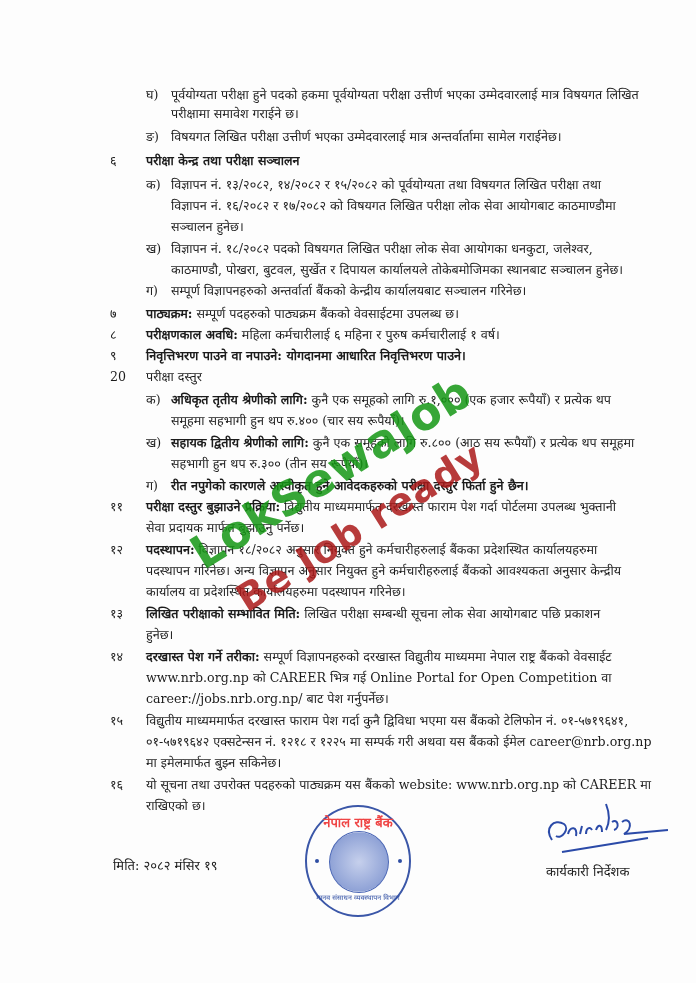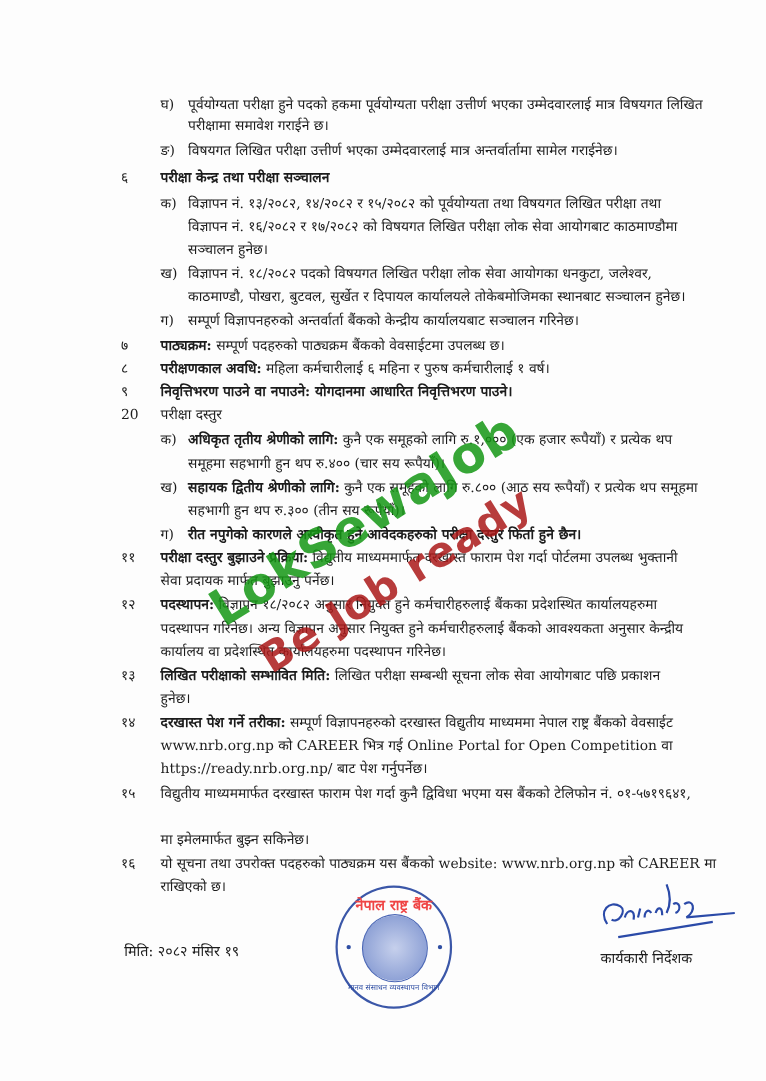--- a/index.html
+++ b/index.html
@@ -98,24 +98,25 @@
   <div class="ln" style="left:146px;top:584px;">कार्यालय वा प्रदेशस्थित कार्यालयहरुमा पदस्थापन गरिनेछ।</div>
   <div class="ln" style="left:146px;top:563px;">पदस्थापन गरिनेछ। अन्य विज्ञापन अनुसार नियुक्त हुने कर्मचारीहरुलाई बैंकको आवश्यकता अनुसार केन्द्रीय</div>
 
   <div class="num" style="left:110px;top:606px;">१३</div>
   <div class="ln" style="left:146px;top:606px;"><span class="b">लिखित परीक्षाको सम्भावित मिति:</span><span> लिखित परीक्षा सम्बन्धी सूचना लोक सेवा आयोगबाट पछि प्रकाशन</span></div>
   <div class="ln" style="left:146px;top:627px;">हुनेछ।</div>
 
   <div class="num" style="left:110px;top:649px;">१४</div>
   <div class="ln" style="left:146px;top:670px;">www.nrb.org.np को CAREER भित्र गई Online Portal for Open Competition वा</div>
   <div class="ln" style="left:146px;top:649px;"><span class="b">दरखास्त पेश गर्ने तरीका:</span><span> सम्पूर्ण विज्ञापनहरुको दरखास्त विद्युतीय माध्यममा नेपाल राष्ट्र बैंकको वेवसाईट</span></div>
-  <div class="ln" style="left:146px;top:691px;">https://ready.nrb.org.np/ बाट पेश गर्नुपर्नेछ।</div>
+  <div class="ln" style="left:146px;top:691px;">career://jobs.nrb.org.np/ बाट पेश गर्नुपर्नेछ।</div>
 
   <div class="num" style="left:110px;top:713px;">१५</div>
   <div class="ln" style="left:146px;top:713px;">विद्युतीय माध्यममार्फत दरखास्त फाराम पेश गर्दा कुनै द्विविधा भएमा यस बैंकको टेलिफोन नं. ०१-५७१९६४१,</div>
+  <div class="ln" style="left:146px;top:734px;">०१-५७१९६४२ एक्सटेन्सन नं. १२१८ र १२२५ मा सम्पर्क गरी अथवा यस बैंकको ईमेल career@nrb.org.np</div>
   <div class="ln" style="left:146px;top:755px;">मा इमेलमार्फत बुझ्न सकिनेछ।</div>
 
   <div class="num" style="left:110px;top:777px;">१६</div>
   <div class="ln" style="left:146px;top:777px;">यो सूचना तथा उपरोक्त पदहरुको पाठ्यक्रम यस बैंकको website: www.nrb.org.np को CAREER मा</div>
   <div class="ln" style="left:146px;top:798px;">राखिएको छ।</div>
 
   <div class="ln" style="left:113px;top:858px;font-size:13px;">मिति: २०८२ मंसिर १९</div>
 
   <div class="stamp">
     <div class="stamp-text">नेपाल राष्ट्र बैंक</div>

